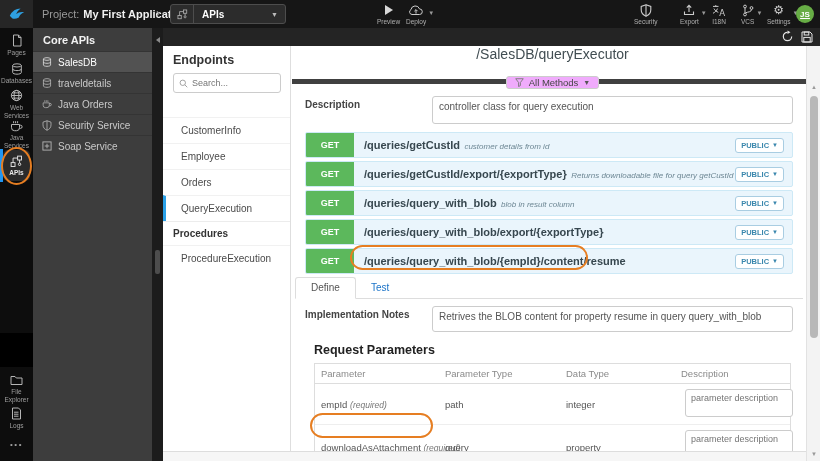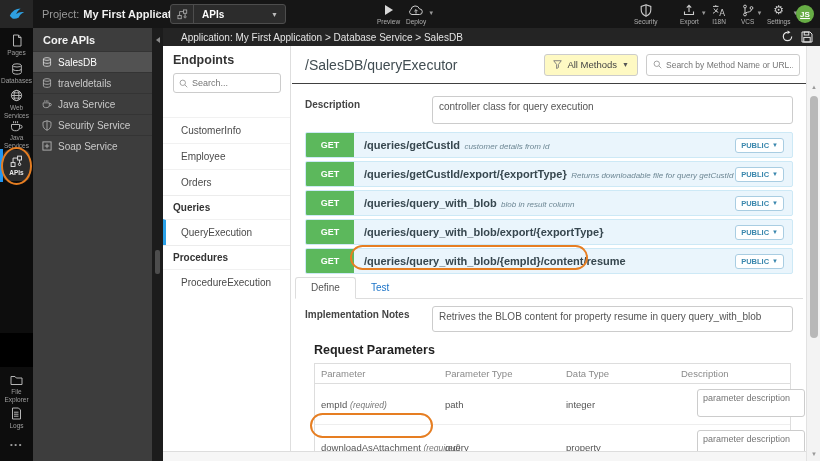--- a/index.html
+++ b/index.html
@@ -77,24 +77,24 @@
     font-family:inherit; }
   .ep-sec { font-size:10px; font-weight:bold; color:#333; padding:6px 0 6px 10px;
     border-top:1px solid #ececec; display:flex; align-items:center; gap:4px; cursor:pointer; }
   .ep-sec .tri { font-size:7px; color:#555; }
   .ep-item { font-size:10px; color:#4a4a4a; padding:7px 0 7px 18px; border-top:1px solid #f1f1f1;
     cursor:pointer; }
   .ep-item.active { border-left:3px solid #2aa1e8; padding-left:15px; }
 
   
   .main { position:absolute; left:292px; top:46px; width:514px; height:415px; background:#fff; }
-  .main-hdr { height:38px; border-bottom:1px solid #404040; display:flex; align-items:center;
-    padding:0 6px 0 13px; gap:8px; }
+  .main-hdr { height:38px; border-bottom:5px solid #404040; display:flex; align-items:center;
+    padding:0 6px 0 13px; gap:14px;flex-direction:column; }
   .main-title { font-size:14px; color:#414d52; flex:1; }
-  .methods-btn { height:22px; border:1px solid #ccc; border-radius:3px; background:#fef9c3;
+  .methods-btn { height:22px; border:1px solid #ccc; border-radius:3px; background:#f0abfc;
     display:flex; align-items:center; gap:5px; padding:0 8px; font-size:9.5px; color:#444;
     cursor:pointer; white-space:nowrap; }
   .methods-btn .caret { font-size:7px; color:#555; }
   .main-search { width:154px; height:22px; border:1px solid #ccc; border-radius:3px;
     display:flex; align-items:center; gap:4px; padding:0 6px; }
   .main-search input { border:none; outline:none; width:100%; font-size:8.5px; color:#555;
     font-family:inherit; }
 
   .form-row { display:flex; margin:12px 13px 8px; }
   .form-row .flabel { width:127px; font-size:10px; font-weight:bold; color:#444; padding-top:3px; }
@@ -124,21 +124,21 @@
   .rp-title { font-size:12.5px; font-weight:bold; color:#222; margin:11px 0 6px 22px; }
   .ptable { margin-left:22px; width:477px; border:1px solid #ddd; font-size:9.5px; }
   .pt-head, .pt-row { display:grid; grid-template-columns:124px 121px 115px 117px; }
   .pt-head { border-bottom:1px solid #ddd; color:#8a8a8a; }
   .pt-head > div { padding:4px 0 4px 6px; }
   .pt-row { border-bottom:1px solid #eee; align-items:center; color:#555; }
   .pt-row:last-child { border-bottom:none; }
   .pt-row > div { padding-left:6px; }
   .pt-row .pname { white-space:nowrap; }
   .pt-row .req { font-style:italic; font-size:8.5px; color:#777; }
-  .pt-row textarea { width:108px; height:28px; margin:5px 16px; border:1px solid #ccc;
+  .pt-row textarea { width:108px; height:28px; margin:5px 4px; border:1px solid #ccc;
     border-radius:3px; resize:none; font-size:9px; padding:3px 5px; color:#555;
     font-family:inherit; }
   .pt-row.tall textarea { height:32px; }
 
   .footer-strip { position:absolute; left:163px; top:451px; width:643px; height:10px;
     background:#f6f6f6; border-top:1px solid #ddd; }
 
   
   .main-sb { position:absolute; left:806px; top:46px; width:14px; height:415px; background:#f3f3f3;
     border-left:1px solid #e2e2e2; }
@@ -345,21 +345,21 @@
       </span>
       <span>traveldetails</span>
     </div>
     <div class="ca-item">
       <span>
         <svg width="10" height="10" viewBox="0 0 13 12">
             <path d="M1.5 4.5h8v3.2a3 3 0 01-3 3h-2a3 3 0 01-3-3z" fill="none" stroke="#b5b5b5"></path>
             <path d="M9.5 5.2h1a1.6 1.6 0 010 3.2h-1M3.6 1.2v2M5.6 1.2v2M7.6 1.2v2" fill="none" stroke="#b5b5b5"></path>
           </svg>
       </span>
-      <span>Java Service</span>
+      <span>Java Orders</span>
     </div>
     <div class="ca-item">
       <span>
         <svg width="10" height="11" viewBox="0 0 12 13">
             <path d="M6 .8l4.8 1.7v3.3c0 3.2-2 5.3-4.8 6.4C3.2 11.1 1.2 9 1.2 5.8V2.5z" fill="none" stroke="#b5b5b5"></path>
             <path d="M6 .8v11.4" stroke="#b5b5b5"></path>
           </svg>
       </span>
       <span>Security Service</span>
     </div>
@@ -373,21 +373,20 @@
       <span>Soap Service</span>
     </div>
   </aside>
 
   <div class="strip">
     <div class="collapse"></div>
     <div class="thumb"></div>
   </div>
 
   <div class="appbar">
-    <span>Application: My First Application &gt; Database Service &gt; SalesDB</span>
     <span class="icons">
       <span>
         <svg width="13" height="13" viewBox="0 0 14 14">
             <path d="M11.5 7A4.5 4.5 0 117 2.5" fill="none" stroke="#e5e5e5" stroke-width="1.3"></path>
             <path d="M7 .6l3.2 1.9L7 4.4z" fill="#e5e5e5"></path>
           </svg>
       </span>
       <span>
         <svg width="12" height="12" viewBox="0 0 12 12">
             <path d="M1 1h8l2 2v8H1z" fill="none" stroke="#e5e5e5"></path>
@@ -405,23 +404,20 @@
         <svg width="9" height="9" viewBox="0 0 10 10">
             <circle cx="4.2" cy="4.2" r="3" fill="none" stroke="#999"></circle>
             <path d="M6.5 6.5L9.2 9.2" stroke="#999"></path>
           </svg>
       </span>
       <input type="text" placeholder="Search..." style="">
     </div>
     <div class="ep-item">CustomerInfo</div>
     <div class="ep-item">Employee</div>
     <div class="ep-item">Orders</div>
-    <div class="ep-sec">
-      <span>Queries</span>
-    </div>
     <div class="ep-item active">QueryExecution</div>
     <div class="ep-sec">
       <span>Procedures</span>
     </div>
     <div class="ep-item">ProcedureExecution</div>
   </aside>
 
   <main class="main">
     <div class="main-hdr">
       <span class="main-title">/SalesDB/queryExecutor</span>

